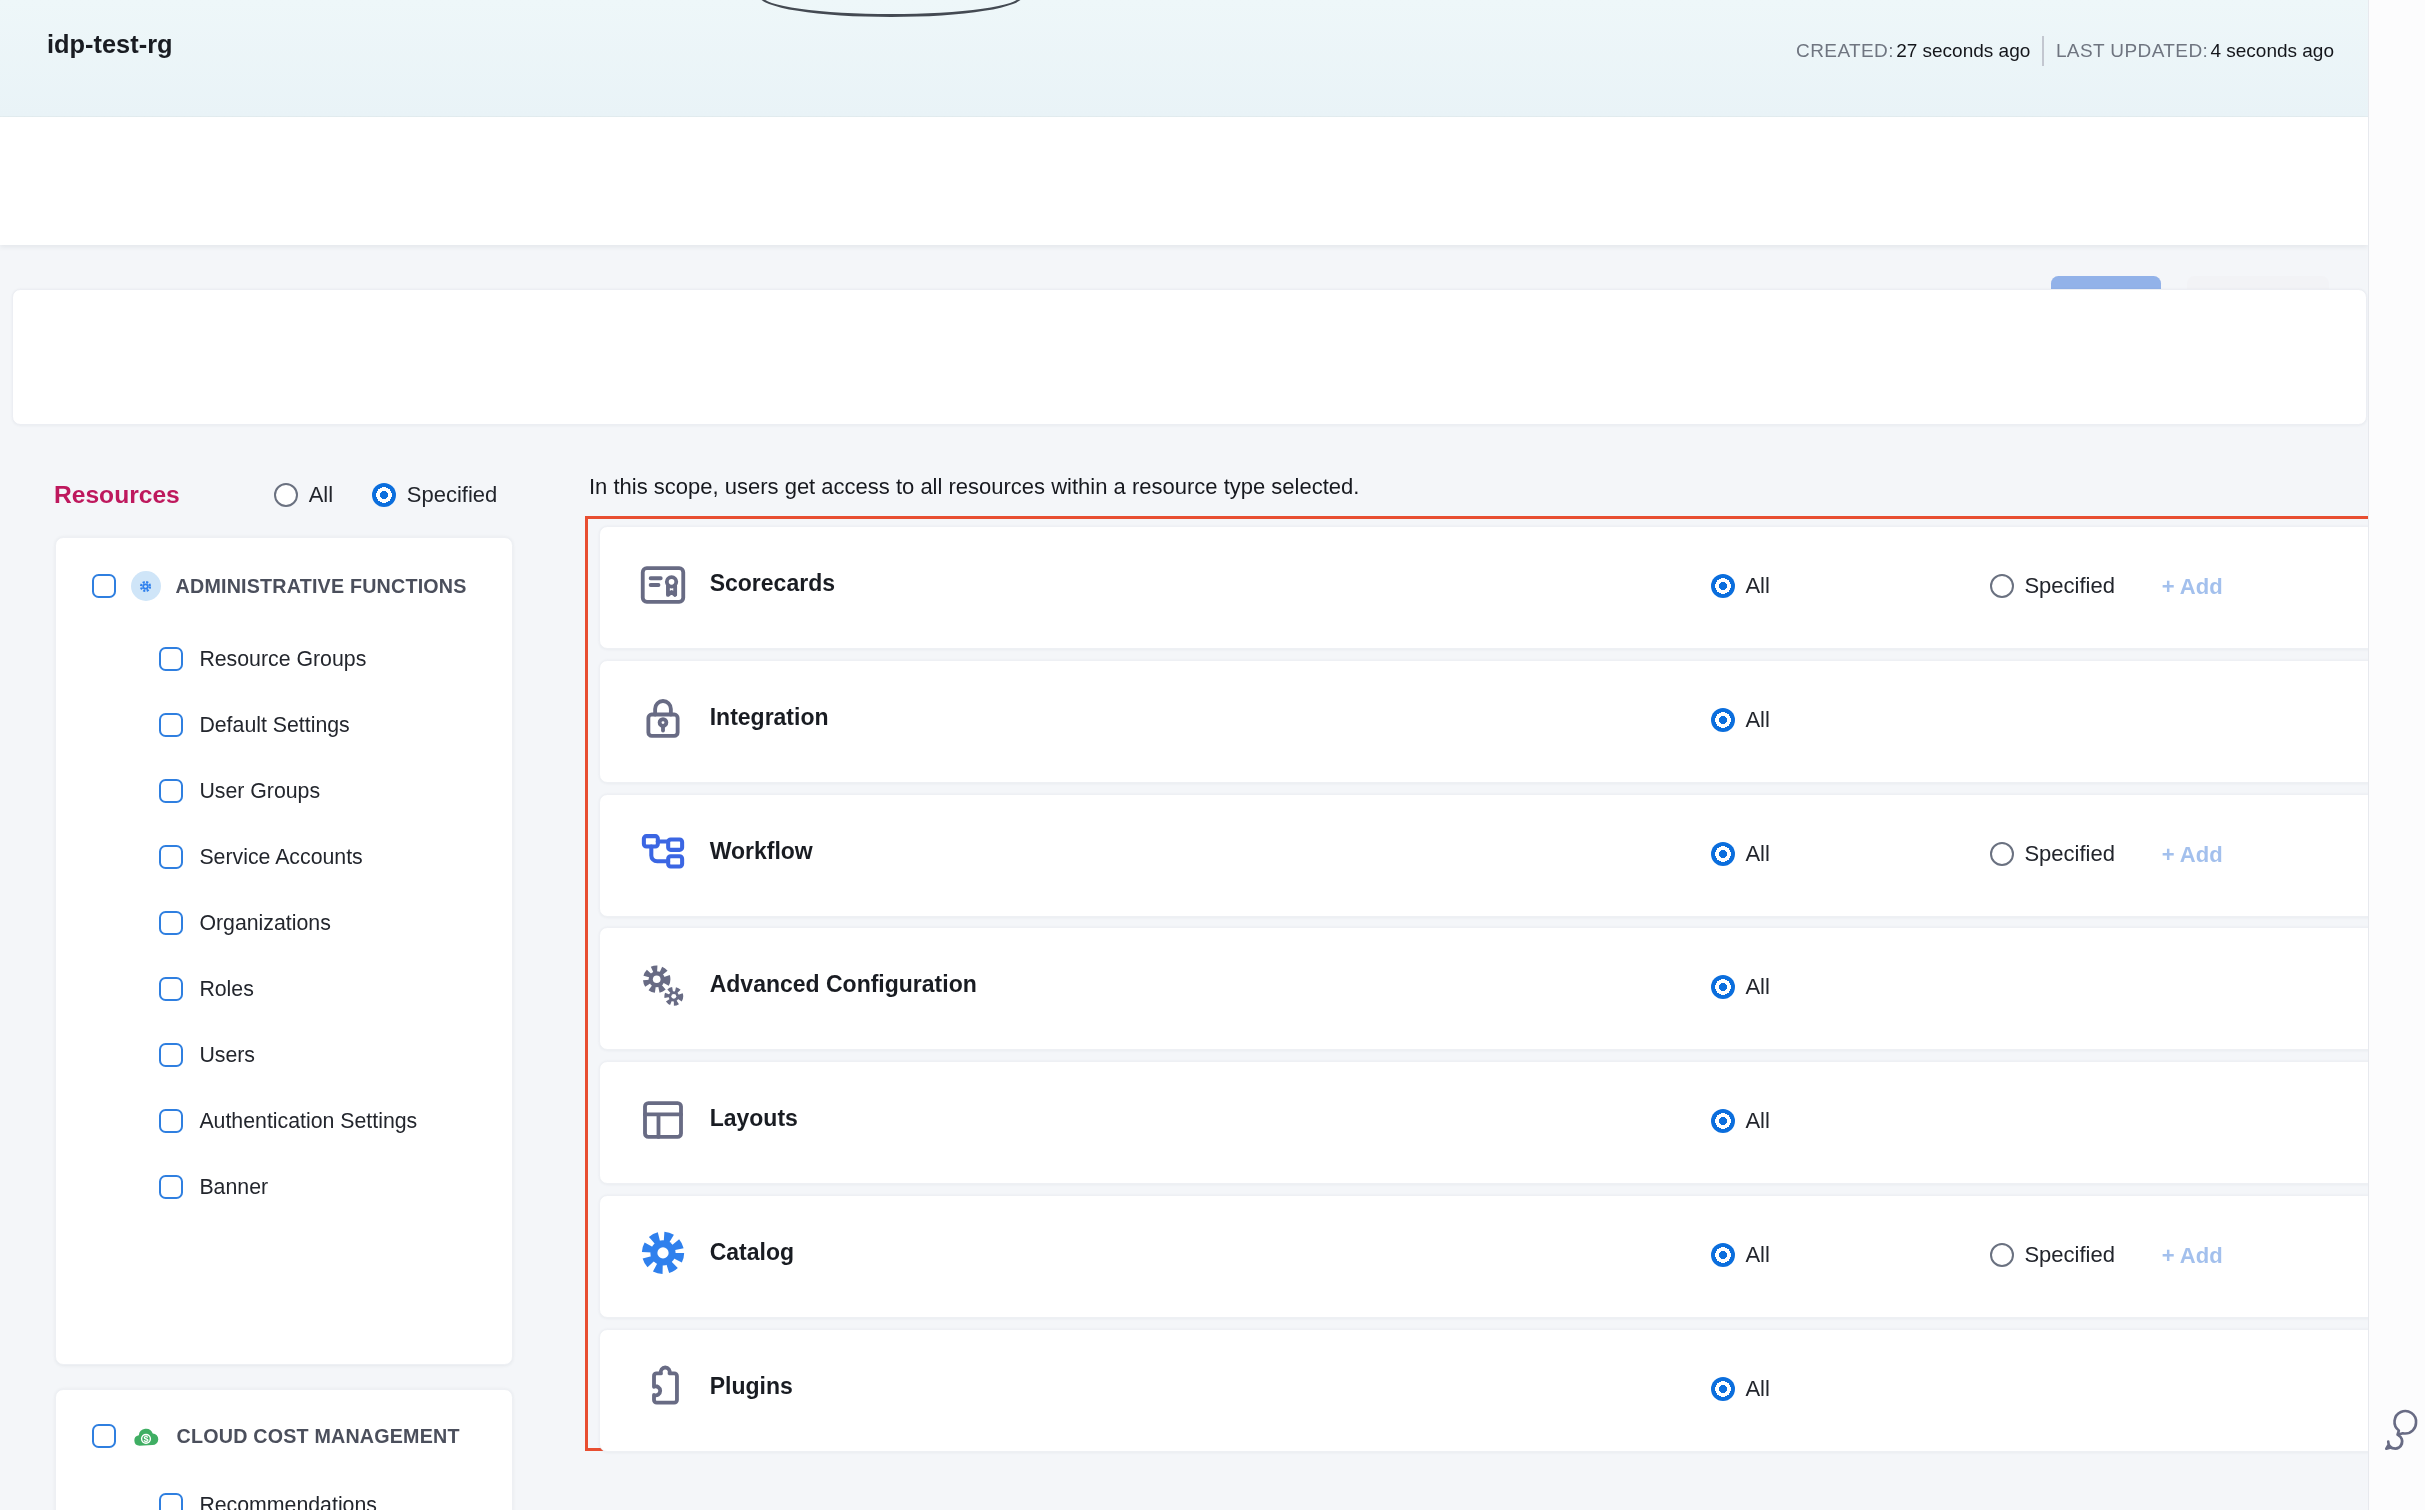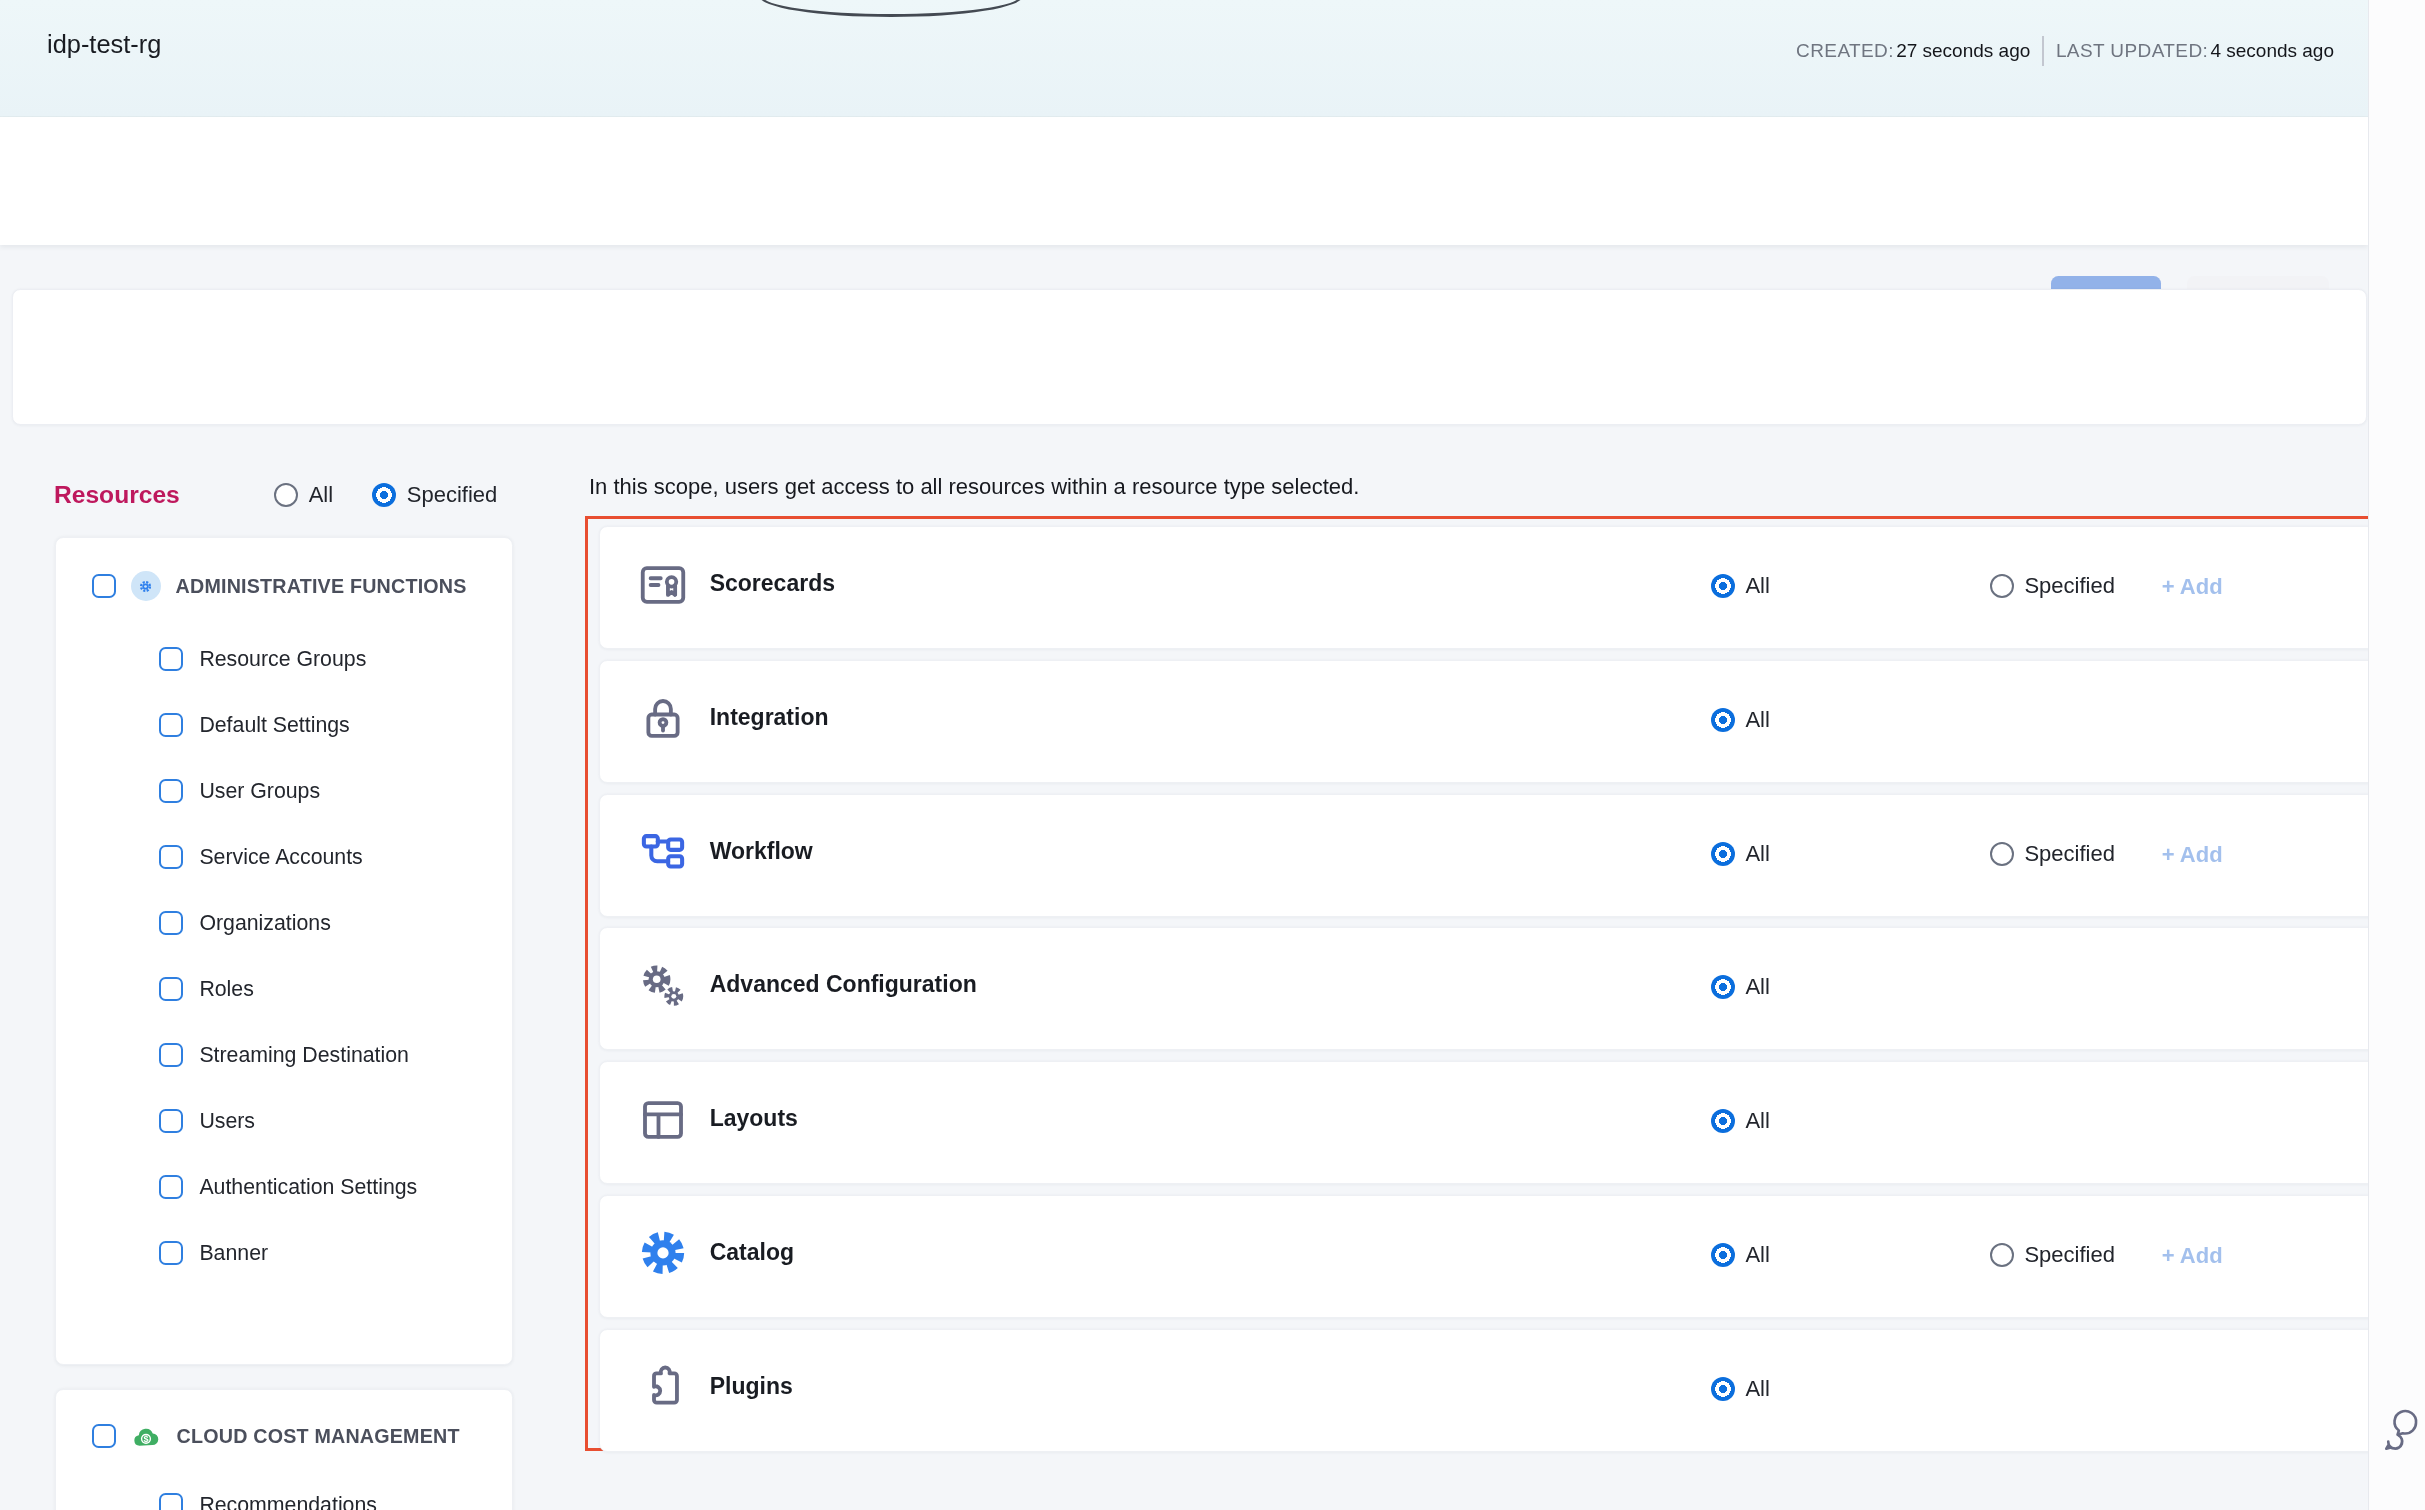--- a/index.html
+++ b/index.html
@@ -8,21 +8,21 @@
     background:#f4f6f9;
     font-family:"Liberation Sans","DejaVu Sans",sans-serif;
     color:#1a1d23;
   }
   
   .hdr{position:absolute;left:0;top:0;width:2368px;height:116px;overflow:hidden;
     background:linear-gradient(180deg,#eef7f9 0%,#e9f3f7 100%);
     border-bottom:0.8px solid rgba(20,40,60,.05);}
   .hdr-arc{position:absolute;left:759px;top:-25.4px;width:258px;height:36px;border:3.3px solid rgba(25,30,40,.8);
     border-radius:50%;background:transparent;}
-  .page-title{position:absolute;left:47px;top:29.5px;font-size:25.4px;font-weight:400;color:#191c22;}
+  .page-title{position:absolute;left:47px;top:29.5px;font-size:25.4px;font-weight:700;color:#191c22;}
   .meta{position:absolute;right:34px;top:36px;display:flex;align-items:center;gap:12px;}
   .meta .lab{font-size:19px;color:#6f7580;letter-spacing:0.4px;}
   .meta .val{font-size:19px;font-weight:500;color:#14161b;margin-left:-9.8px;}
   .meta .sep{width:1.6px;height:29.5px;background:#c3c7d0;}
   
   .toolbar{position:absolute;left:0;top:117px;width:2368px;height:128px;background:#ffffff;
     box-shadow:0 2.5px 4.9px rgba(30,40,60,.07);}
   .toolbar .desc{position:absolute;left:13px;top:169px;font-size:22px;font-weight:500;color:#16181d;}
   .btn{position:absolute;top:159px;height:52px;border:none;border-radius:7.4px;font-size:22px;font-weight:700;
     font-family:inherit;display:flex;align-items:center;justify-content:center;cursor:pointer;}
@@ -149,24 +149,20 @@
     <li>
         <span class="cb"></span>
         <span class="ilabel">Organizations</span>
       </li>
     <li>
         <span class="cb"></span>
         <span class="ilabel">Roles</span>
       </li>
     <li>
         <span class="cb"></span>
-        <span class="ilabel">Streaming Destination</span>
-      </li>
-    <li>
-        <span class="cb"></span>
         <span class="ilabel">Users</span>
       </li>
     <li>
         <span class="cb"></span>
         <span class="ilabel">Authentication Settings</span>
       </li>
     <li>
         <span class="cb"></span>
         <span class="ilabel">Banner</span>
       </li>

